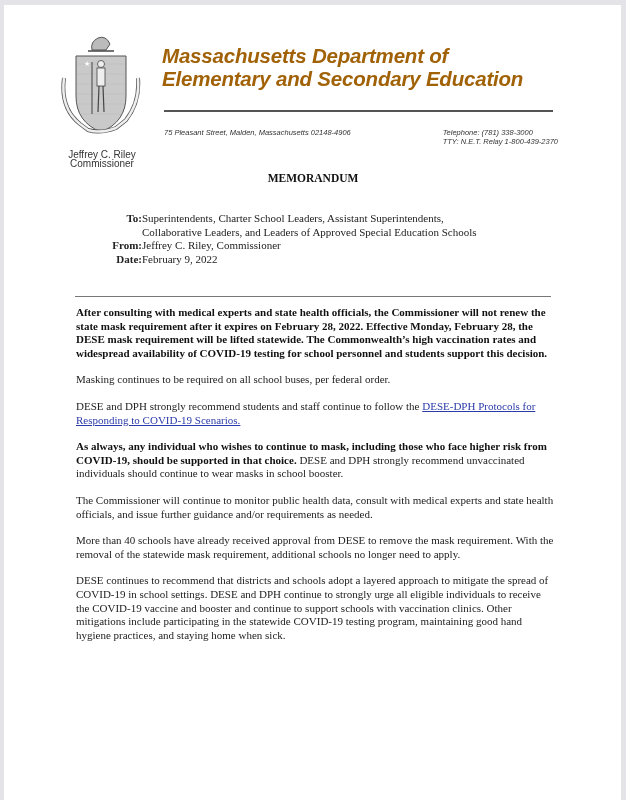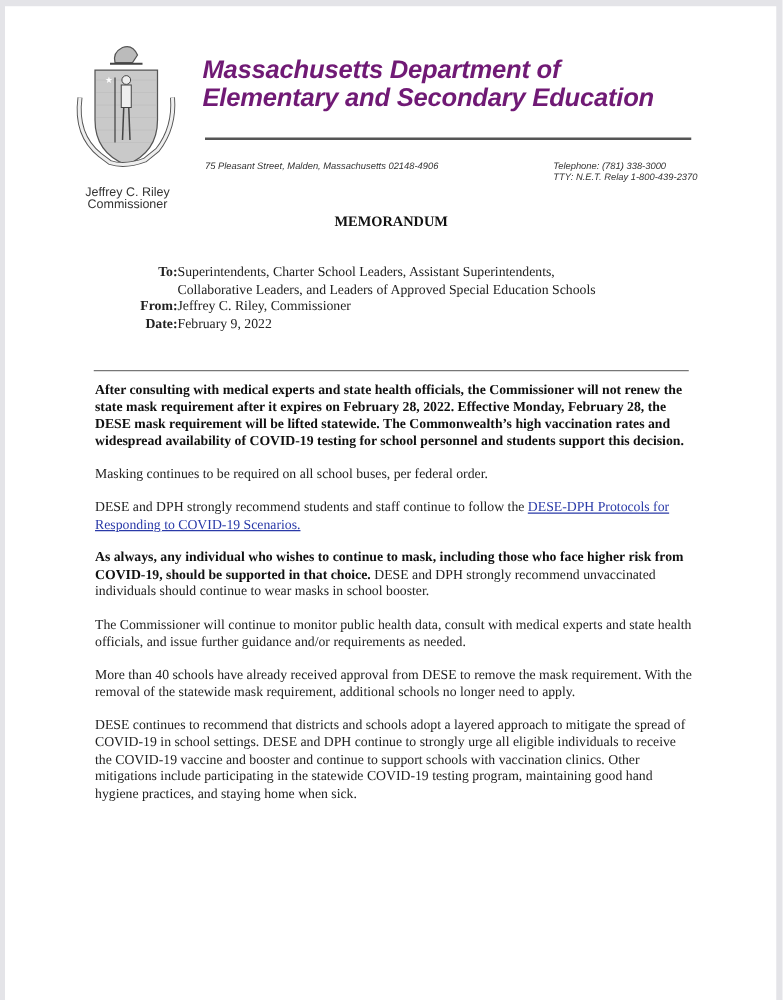--- a/index.html
+++ b/index.html
@@ -2,21 +2,21 @@
 <html><head>
 <meta charset="utf-8">
 <style>
   html, body { margin:0; padding:0; }
   body { width:626px; height:800px; background:#e4e4e8; position:relative; overflow:hidden; }
   .page { position:absolute; left:4px; top:5px; width:617px; height:800px; background:#ffffff; }
   .seal { position:absolute; left:58px; top:34px; width:86px; height:108px; }
   .commissioner { position:absolute; left:52px; top:150px; width:100px; text-align:center;
     font-family:"Liberation Sans", sans-serif; font-size:10px; line-height:9px; color:#333; }
   .agency { position:absolute; left:162px; top:44px; font-family:"Liberation Sans", sans-serif;
-    font-weight:bold; font-style:italic; font-size:20.5px; line-height:23px; color:#701a75; letter-spacing:-0.2px; }
+    font-weight:bold; font-style:italic; font-size:20.5px; line-height:23px; color:#a16207; letter-spacing:-0.2px; }
   .rule-top { position:absolute; left:164px; top:110px; width:389px; height:1.5px; background:#555; }
   .addr { position:absolute; left:164px; top:128px; font-family:"Liberation Sans", sans-serif;
     font-style:italic; font-size:7.5px; color:#333; }
   .phones { position:absolute; right:68px; top:128px; text-align:left; font-family:"Liberation Sans", sans-serif;
     font-style:italic; font-size:7.5px; line-height:9px; color:#333; }
   .memo-title { position:absolute; left:0; width:626px; top:172px; text-align:center;
     font-family:"Liberation Serif", serif; font-weight:bold; font-size:11.5px; color:#111; }
   .hdr { position:absolute; left:79px; top:212px; font-family:"Liberation Serif", serif; font-size:11px;
     line-height:13.5px; color:#222; }
   .hdr-row { display:flex; }

